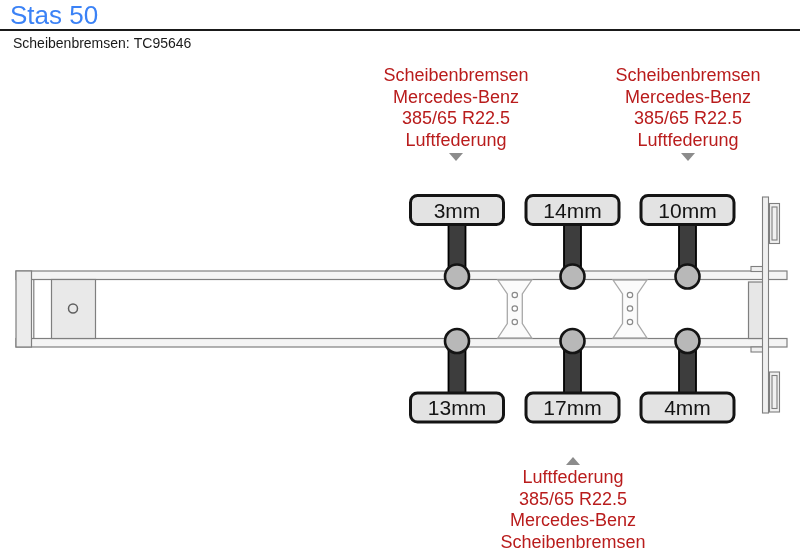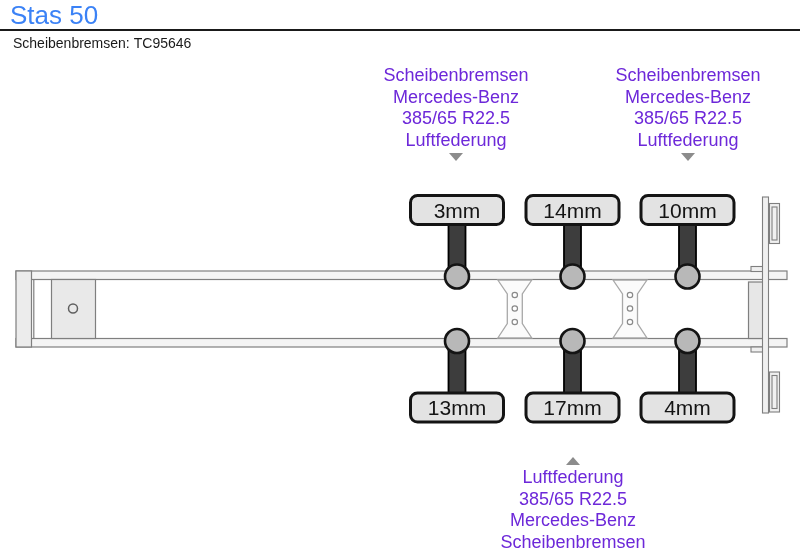--- a/index.html
+++ b/index.html
@@ -42,21 +42,21 @@
     color: #1a1a1a;
     white-space: nowrap;
   }
   .ref-line .refval { margin-left: 4px; }
   .ann {
     position: absolute;
     width: 200px;
     text-align: center;
     font-size: 18px;
     line-height: 21.5px;
-    color: #6d28d9;
+    color: #b91c1c;
     z-index: 2;
   }
   .ann-line { white-space: nowrap; }
   .arrow-down {
     width: 0; height: 0;
     margin: 2px auto 0 auto;
     border-left: 7px solid transparent;
     border-right: 7px solid transparent;
     border-top: 8px solid #8c8c8c;
   }

